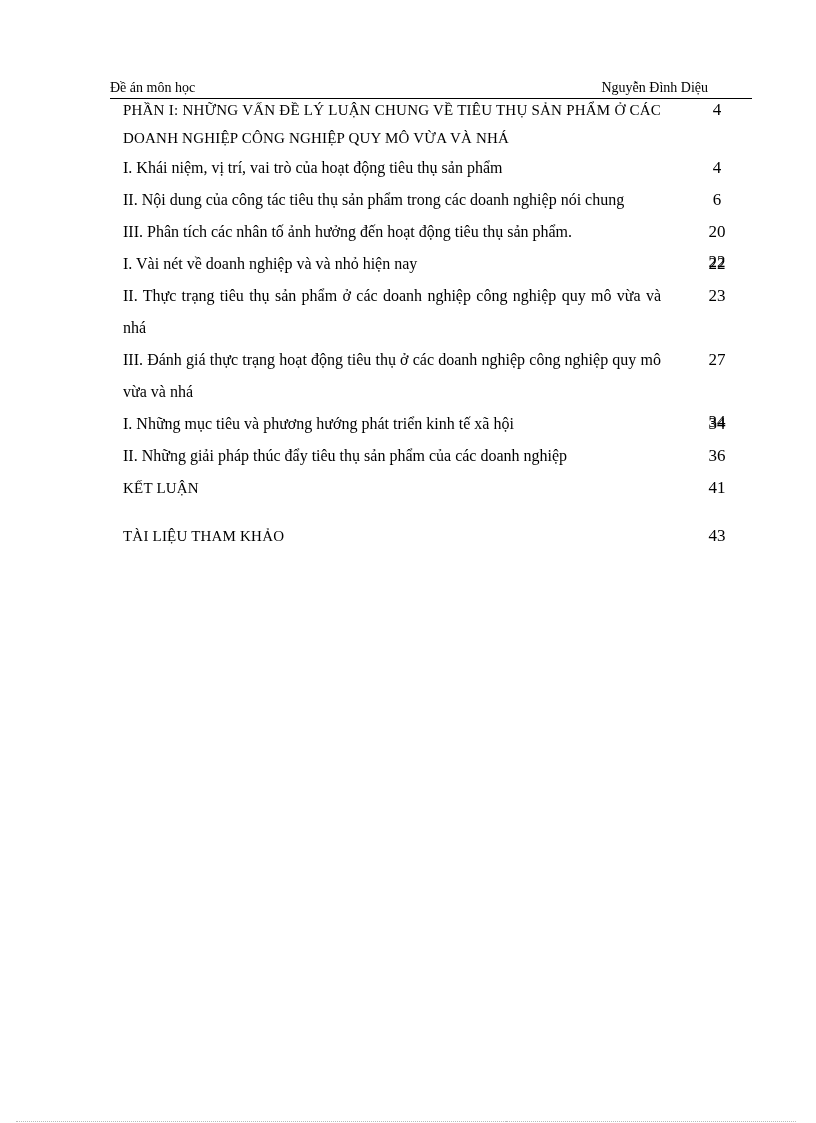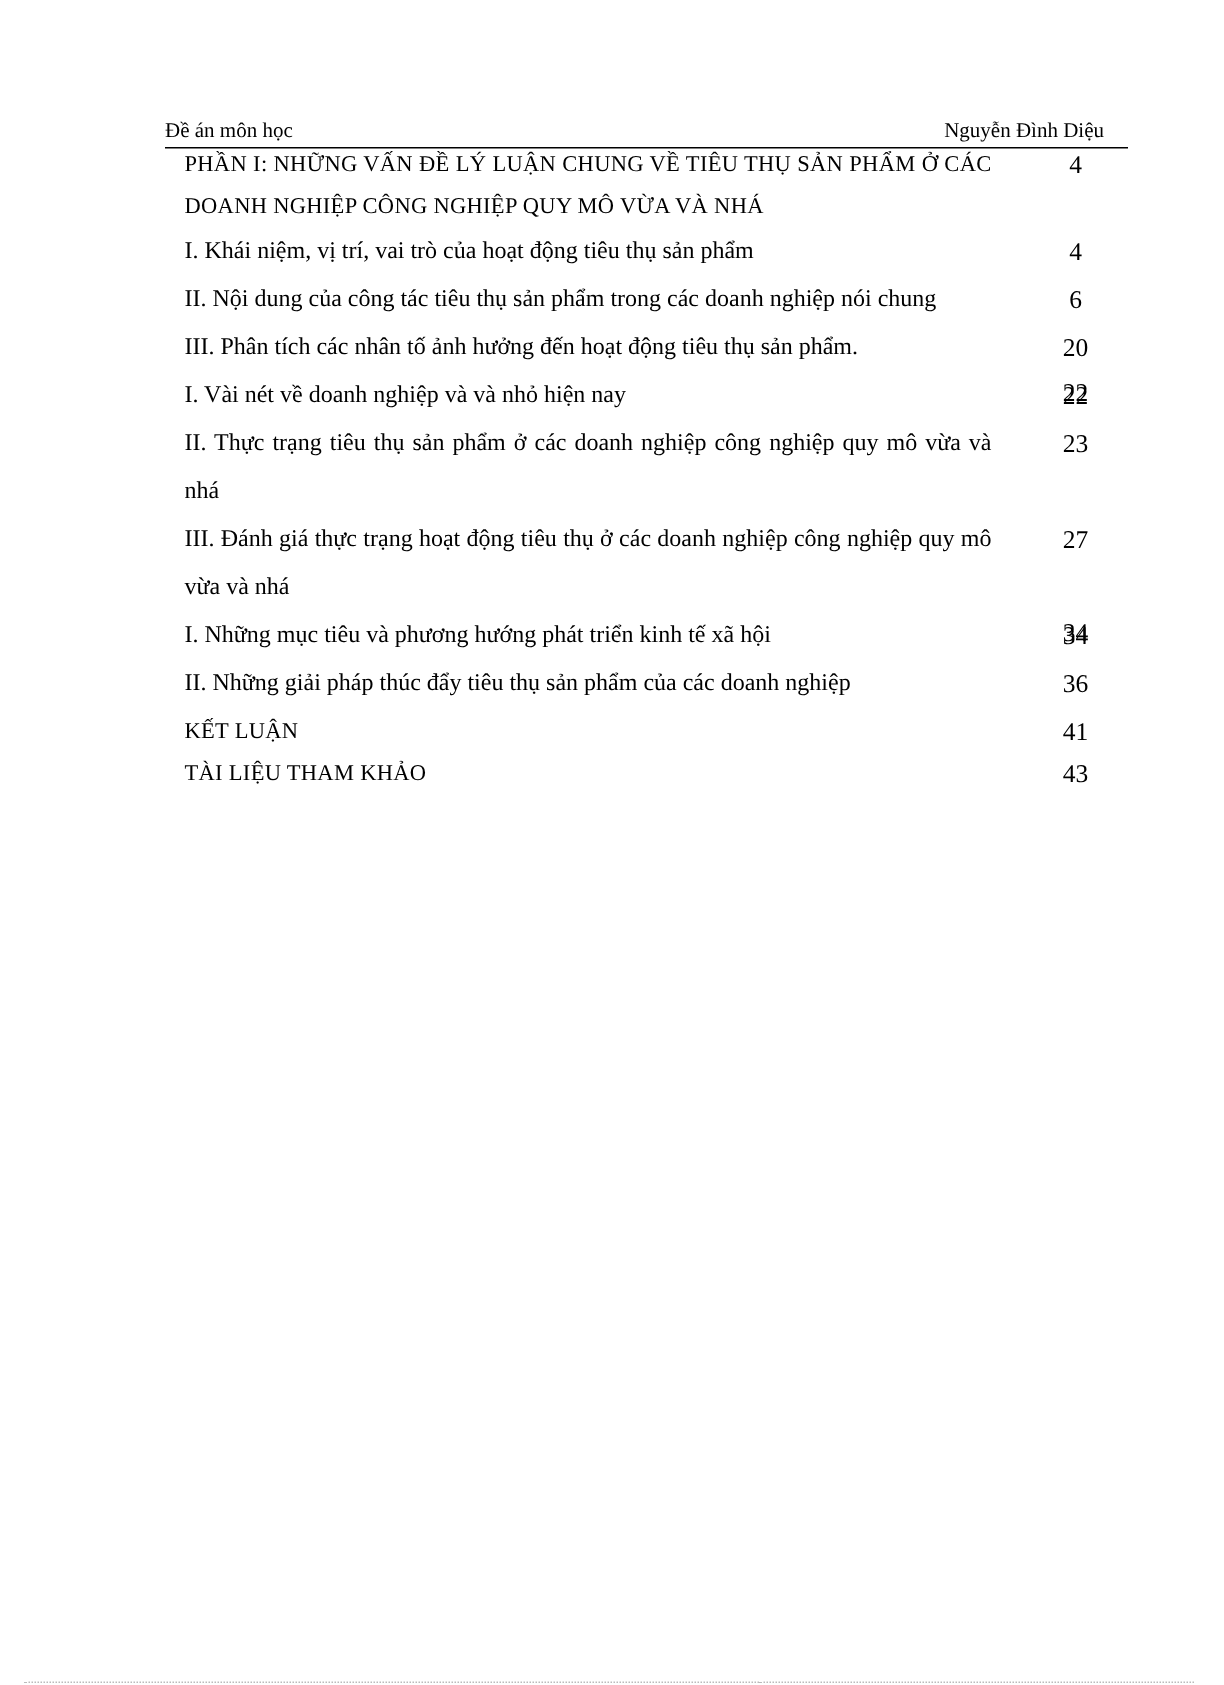--- a/index.html
+++ b/index.html
@@ -1,21 +1,21 @@
 <!DOCTYPE html>
 <html><head>
 <meta charset="utf-8">
 <style>
   html, body { margin:0; padding:0; background:#ffffff; }
   body { width:816px; height:1123px; position:relative; overflow:hidden;
          font-family:"Liberation Serif", "DejaVu Serif", serif; color:#000; }
   .header { position:absolute; left:110px; top:50px; width:642px; height:18px;
             border-bottom:1px solid #000; font-size:14px;margin-top:30px; }
   .header .left { position:absolute; left:0; top:0; }
-  .header .right { position:absolute; right:16px; top:0; }
+  .header .right { position:absolute; right:44px; top:0; }
   .toc { position:absolute; left:123px; top:96px; width:600px; }
   .entry { position:relative; width:600px; }
   .entry .text { width:538px; font-size:16px; line-height:32px; text-align:justify; }
   .entry.caps .text { font-size:15px; line-height:28px; letter-spacing:0.2px; }
   .entry.bold .text { font-weight:bold; font-size:15px; line-height:22px; }
   .entry .page { position:absolute; left:582px; top:0; width:24px; text-align:center;
                  font-size:17px; line-height:32px; }
   .entry.caps .page { line-height:28px; }
   .entry.bold .page { line-height:24px; font-size:18px; }
   .footer-dots { position:absolute; left:16px; top:1121px; width:490px; height:1px;
@@ -70,20 +70,20 @@
     <div class="page">34</div>
   </div>
   <div class="entry">
     <div class="text">II. Những giải pháp thúc đẩy tiêu thụ sản phẩm của các doanh nghiệp</div>
     <div class="page">36</div>
   </div>
   <div class="entry caps" style="margin-top:2px;">
     <div class="text">KẾT LUẬN</div>
     <div class="page">41</div>
   </div>
-  <div class="entry caps" style="margin-top:0;">
+  <div class="entry caps" style="margin-top:20px;">
     <div class="text">TÀI LIỆU THAM KHẢO</div>
     <div class="page">43</div>
   </div>
 </div>
 
 <div class="footer-dots"></div>
 <div class="footer-dots r"></div>
 
 </body></html>

